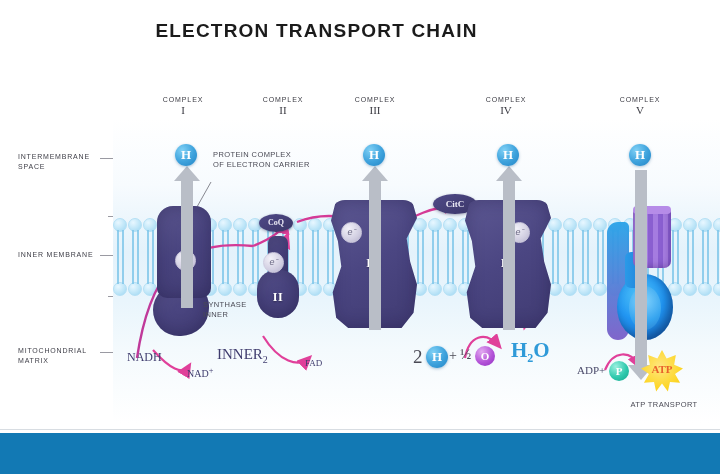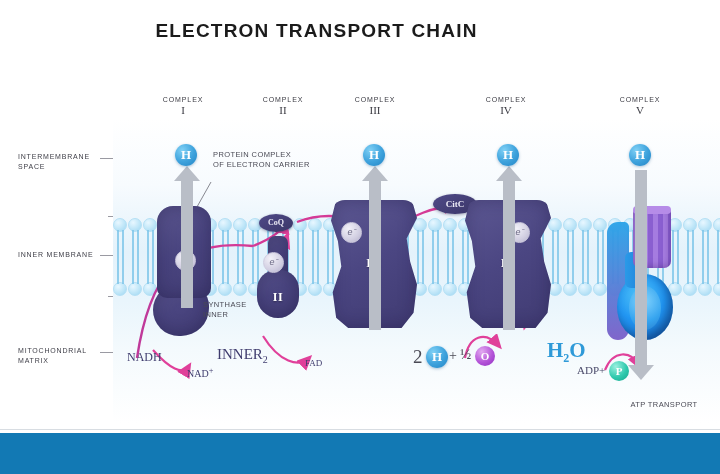--- a/index.html
+++ b/index.html
@@ -721,28 +721,31 @@
     <div class="molec" style="left:104px;top:228px;font-size:15px;">
       <span>INNER</span><sub style="font-size:10px;">2</sub>
     </div>
     <div class="molec" style="left:192px;top:240px;font-size:9px;">FAD</div>
 
     <div class="molec" style="left:300px;top:228px;font-size:19px;color:#4a4a55;">2</div>
     <div class="hplus" style="left:313px;top:228px;">H</div>
     <div class="molec" style="left:336px;top:230px;font-size:14px;color:#4a4a55;">+</div>
     <div class="molec" style="left:347px;top:228px;font-size:15px;color:#4a4a55;">½</div>
     <div class="o2circ" style="left:362px;top:228px;">O</div>
-    <div class="h2o" style="left:398px;top:220px;margin-left:36px;">
+    <div class="h2o" style="left:398px;top:220px;">
       <span>H</span><sub>2</sub><span>O</span>
     </div>
 
     <div class="molec" style="left:464px;top:246px;font-size:11px;color:#4a4a6a;">
       <span>ADP</span><span>+</span>
     </div>
     <div class="pcirc" style="left:496px;top:243px;">P</div>
+    <div class="star" style="left:528px;top:232px;">
+      <span>ATP</span>
+    </div>
     <div class="cap" style="left:506px;top:282px;width:90px;text-align:center;">ATP TRANSPORT</div>
 
   </div>
 
   <div class="hairline"></div>
   <div class="footerband">
     
     
     
   </div>

